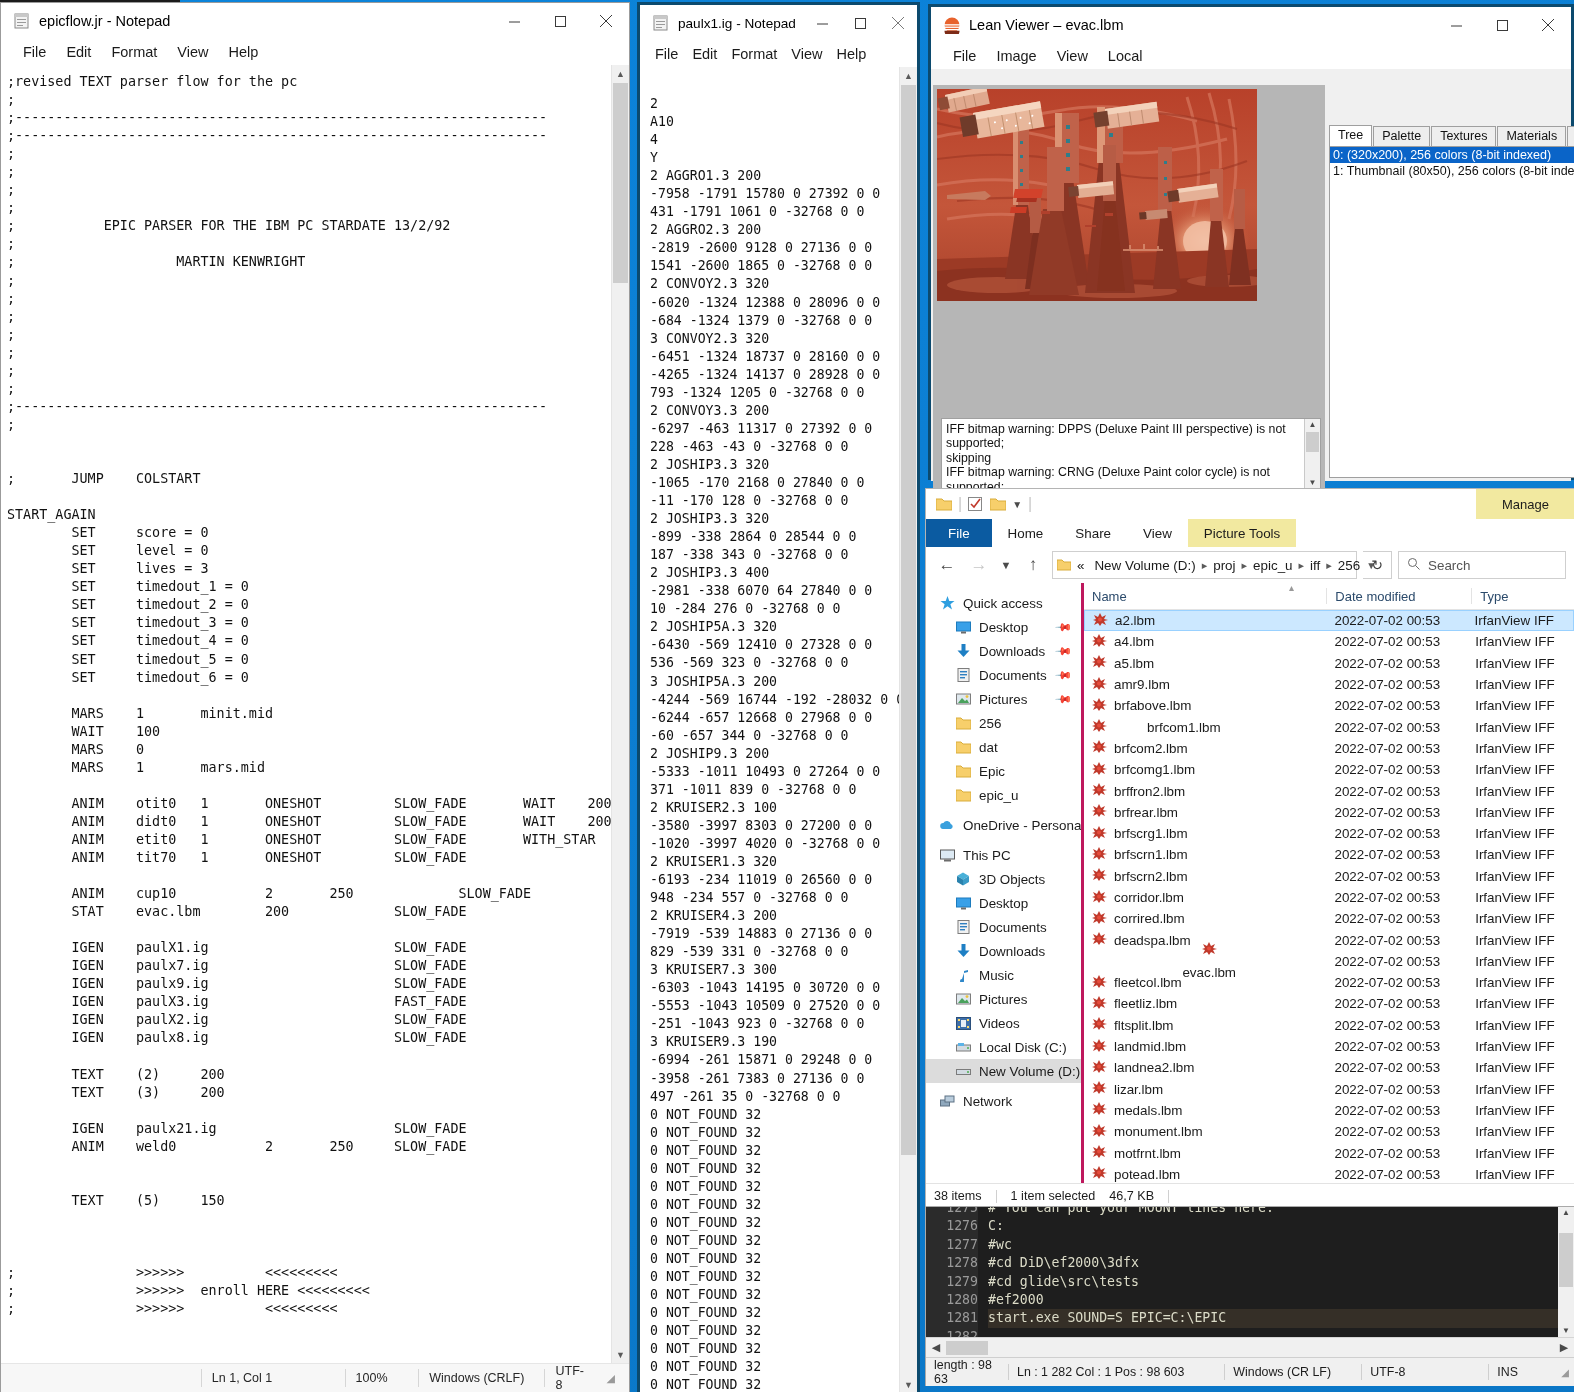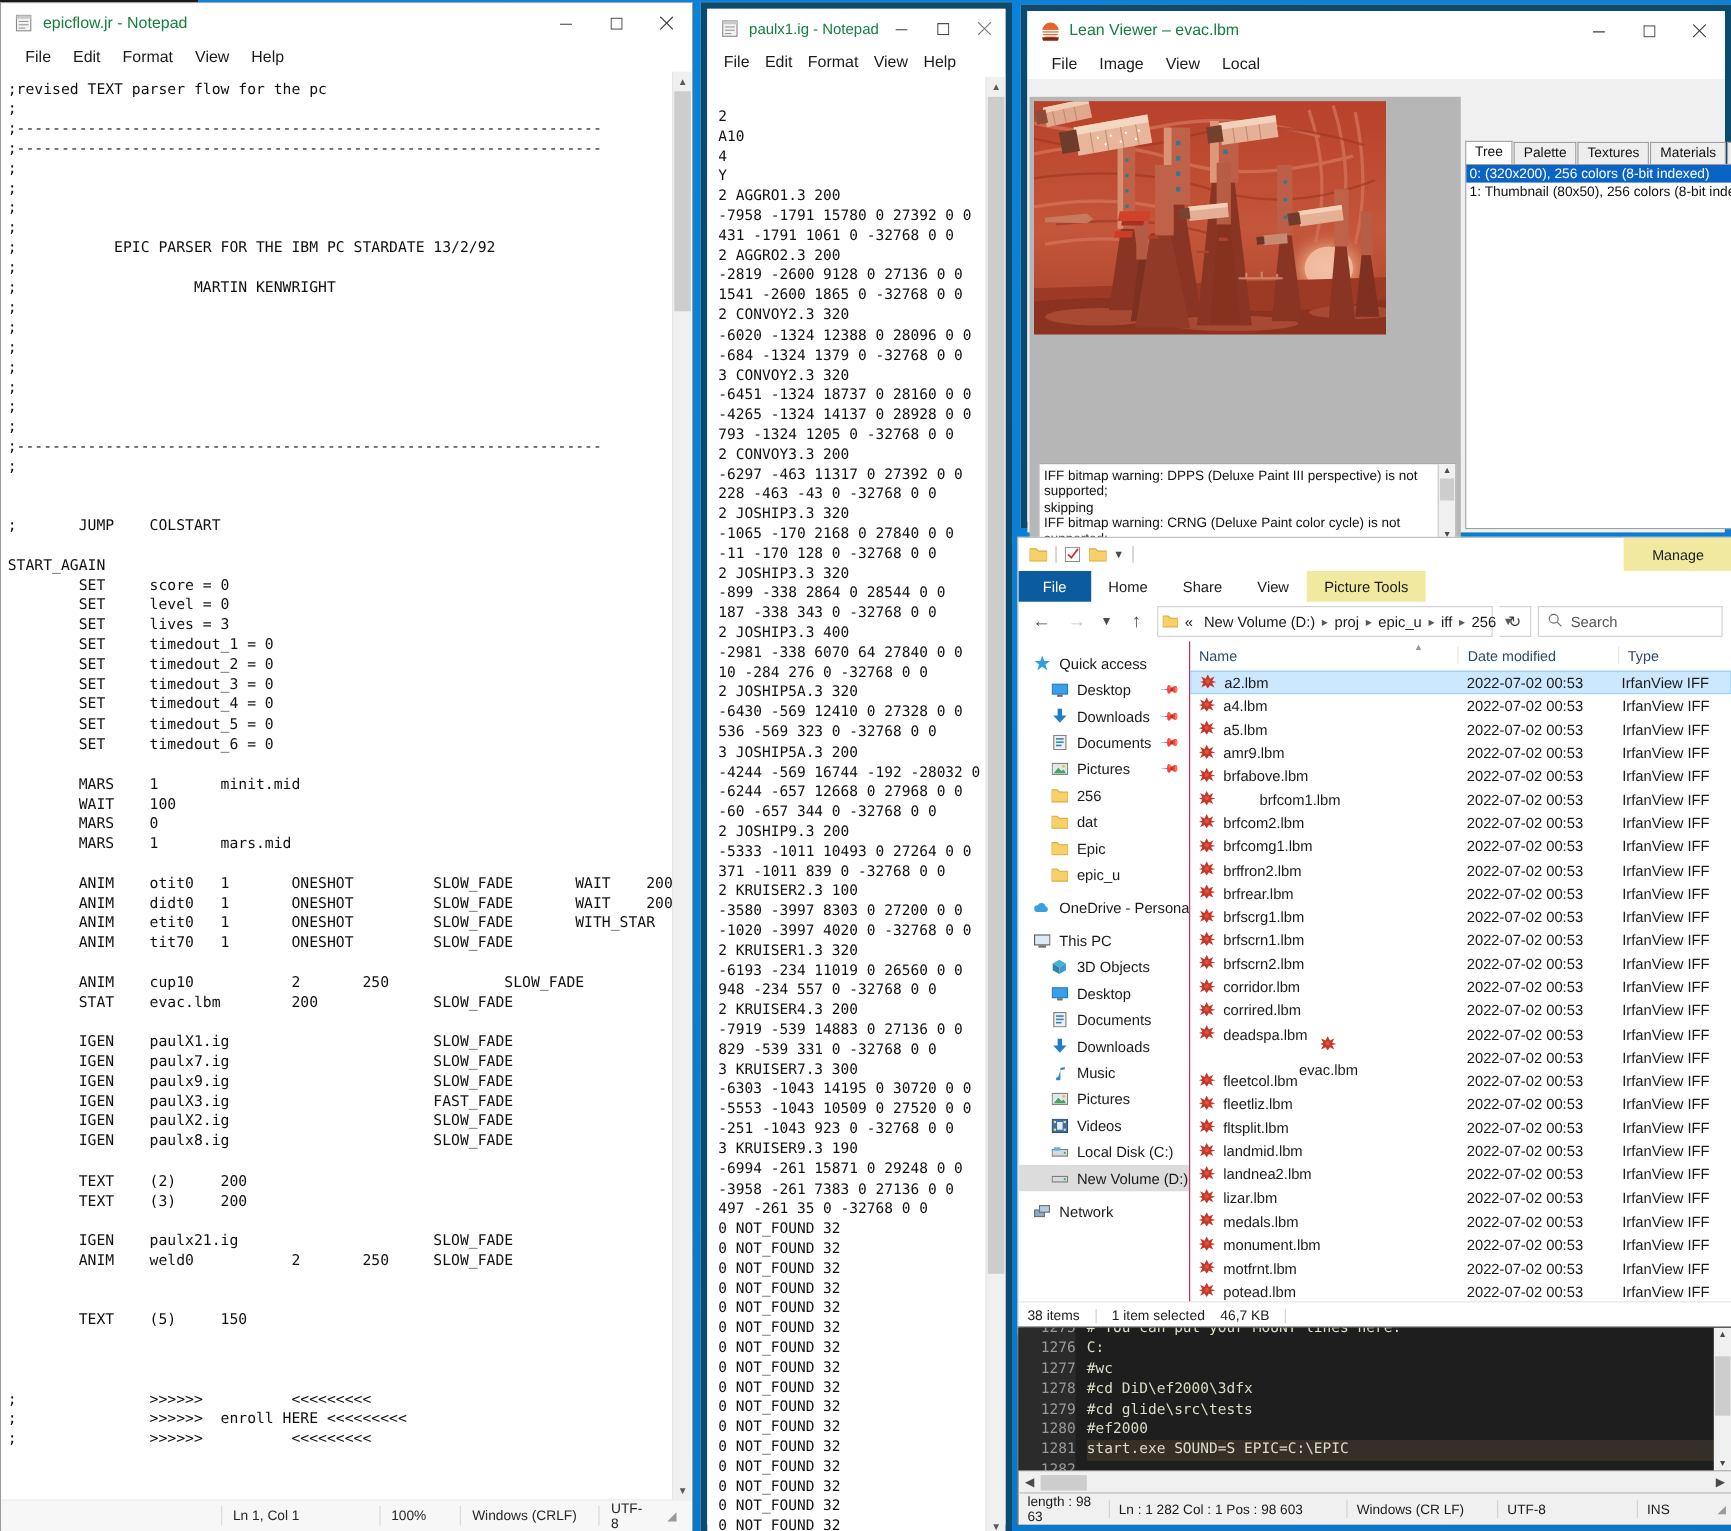--- a/index.html
+++ b/index.html
@@ -8,25 +8,25 @@
     background:#0a84d8;
     font-family:"Liberation Sans", sans-serif;
     -webkit-font-smoothing:antialiased;
   }
   
   #desktop{position:absolute;inset:0;background:linear-gradient(160deg,#0b84da 0%,#0c7fd4 40%,#0a76c6 100%);}
   #desktop:before{content:"";position:absolute;left:0;top:0;width:180px;height:18px;background:#1b1b1b;}
 
   
   .win{position:absolute;background:#ffffff;box-sizing:border-box;}
-  .win.active{border:6px solid #0c4a6e;}
+  .win.active{border:3px solid #0c4a6e;}
   .win.inactive{border:1px solid #9b9b9b;}
   .titlebar{height:36px;display:flex;align-items:center;background:#ffffff;position:relative;}
   .title-ico{width:18px;height:18px;margin:0 8px 0 12px;flex:0 0 auto;}
-  .title-txt{font-size:14.5px;color:#15803d;white-space:nowrap;overflow:hidden;}
+  .title-txt{font-size:14.5px;color:#000000;white-space:nowrap;overflow:hidden;}
   .wbtns{position:absolute;right:0;top:0;height:36px;display:flex;}
   .wbtn{width:46px;height:36px;display:flex;align-items:center;justify-content:center;color:#3a3a3a;font-size:13px;}
   .wbtn svg{display:block;}
   .menubar{height:26px;display:flex;align-items:center;padding-left:12px;gap:0;background:#fff;}
   .menubar span{font-size:14.5px;color:#1b1b1b;padding:0 10px;white-space:nowrap;}
 
   
   .np-body{position:relative;background:#fff;overflow:hidden;}
   .np-text{
     font-family:"DejaVu Sans Mono","Liberation Mono",monospace;
@@ -75,21 +75,21 @@
   .chev{color:#5a5a5a;font-size:11px;}
   .refresh{width:28px;height:26px;display:flex;align-items:center;justify-content:center;color:#3b3b3b;font-size:14px;border:1px solid #cfcfcf;border-left:none;}
   .searchbox{width:150px;height:26px;border:1px solid #cfcfcf;display:flex;align-items:center;gap:8px;padding:0 8px;font-size:13.4px;color:#555;}
   .ex-main{display:flex;background:#fff;}
   .ex-nav{width:155px;overflow:hidden;padding-top:8px;}
   .nv{display:flex;align-items:center;height:24px;font-size:13.4px;color:#1b1b1b;padding-left:12px;white-space:nowrap;}
   .nv.indent{padding-left:28px;}
   .nv.sel{background:#dcdcdc;}
   .nv .ic{width:18px;height:16px;margin-right:7px;flex:0 0 auto;display:flex;align-items:center;justify-content:center;}
   .pin{margin-left:auto;margin-right:10px;color:#7a7a7a;font-size:11px;transform:rotate(45deg);}
-  .ex-list{flex:1;overflow:hidden;border-left:1px solid #be185d;}
+  .ex-list{flex:1;overflow:hidden;border-left:3px solid #be185d;}
   .lh{display:flex;height:26px;align-items:center;font-size:13px;color:#2b4a6b;border-bottom:1px solid #e3e3e3;position:relative;}
   .lh .c{padding-left:8px;border-left:1px solid #e3e3e3;height:16px;display:flex;align-items:center;}
   .lh .c:first-child{border-left:none;}
   .sortmark{position:absolute;left:205px;top:-1px;color:#999;font-size:10px;}
   .fr{display:flex;height:21.3px;align-items:center;font-size:13.4px;color:#1b1b1b;}
   .fr.sel{background:#cce8ff;border:1px solid #99d1ff;box-sizing:border-box;}
   .fr .nm{display:flex;align-items:center;gap:7px;padding-left:8px;}
   .ex-status{height:24px;border-top:1px solid #e3e3e3;display:flex;align-items:center;gap:14px;padding-left:8px;font-size:12.6px;color:#1b1b1b;background:#fff;}
   .ex-status .vs{border-left:1px solid #d0d0d0;height:13px;}
 

